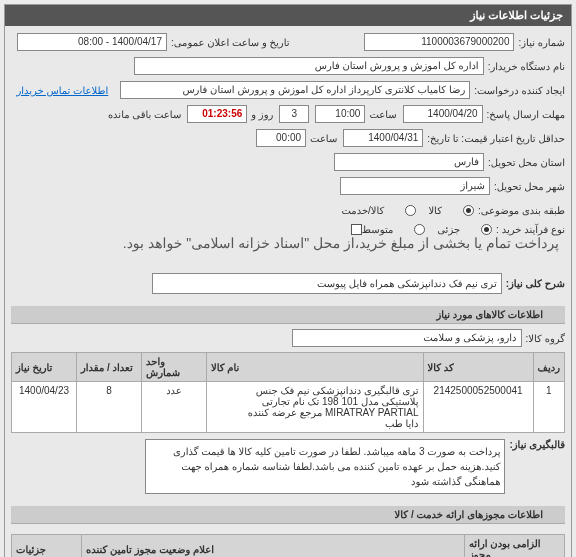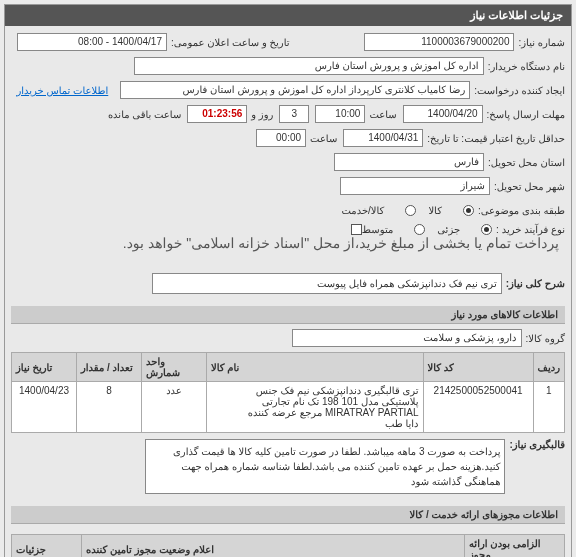--- a/index.html
+++ b/index.html
@@ -118,21 +118,21 @@
   border: 1px solid #888;
   padding: 4px;
   font-size: 10px;
   width: 350px;
   min-height: 18px;
   text-align: right;
 }
 .sub-header {
   background: #ccc;
   color: #333;
-  padding: 3px 7px;
+  padding: 3px 22px;
   font-size: 10px;
   font-weight: bold;
   border-bottom: 1px solid #aaa;
 }
 .table {
   width: 100%;
   border-collapse: collapse;
   font-size: 10px;
   background: #fff;
 }

